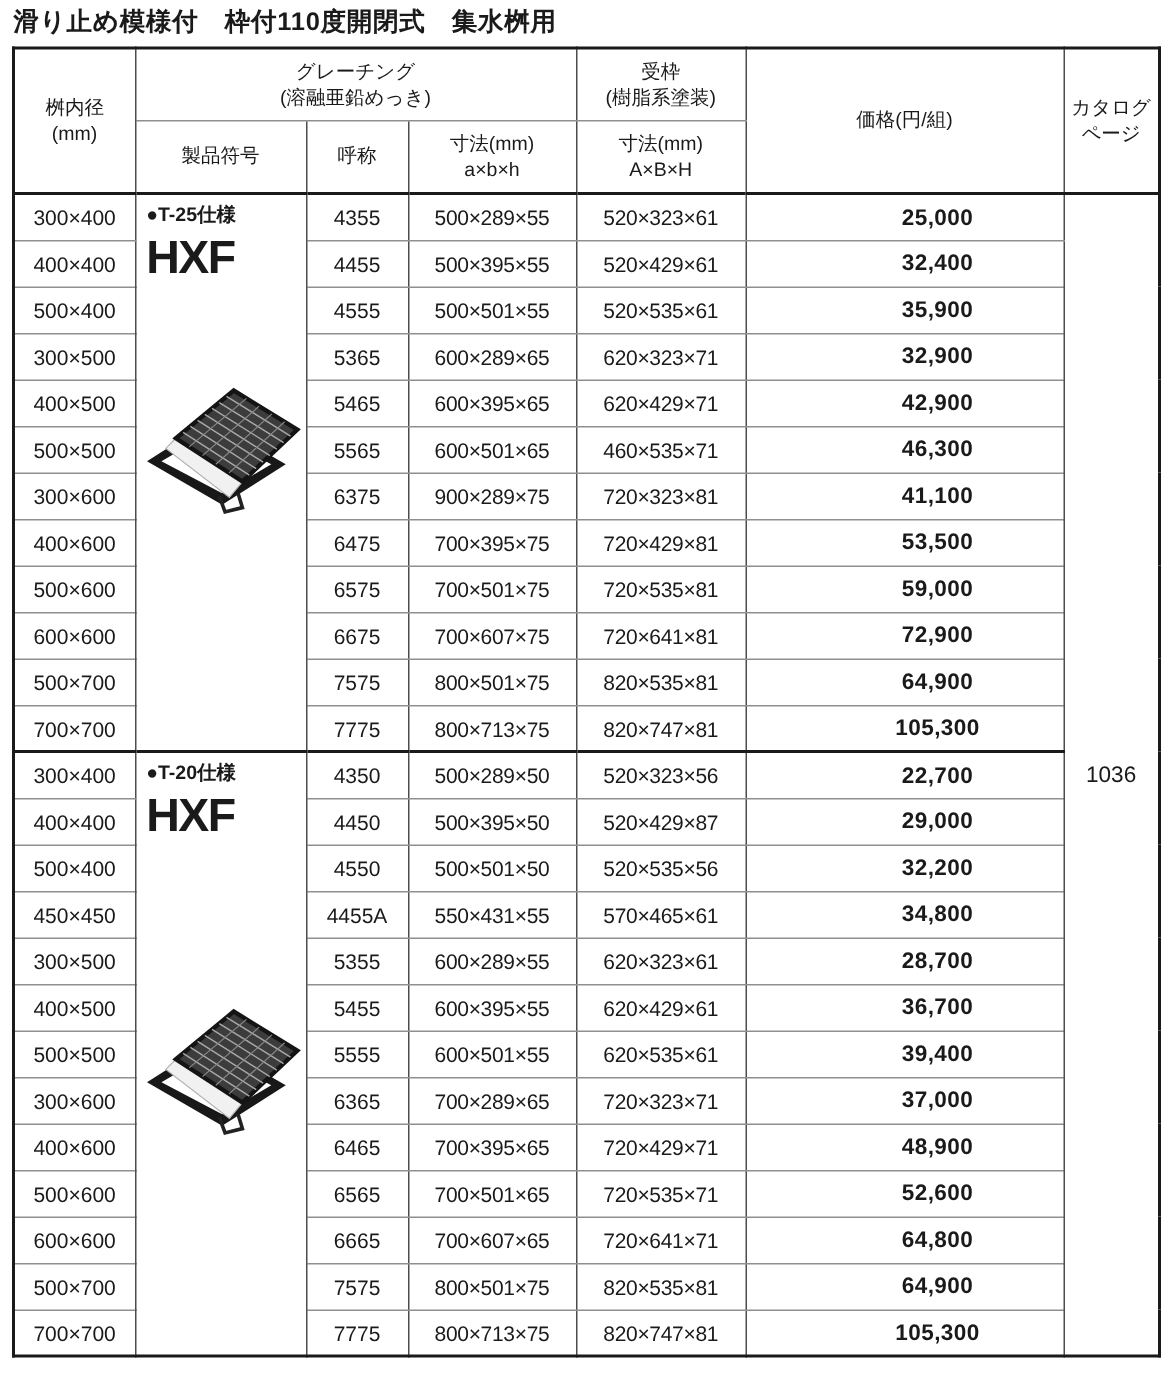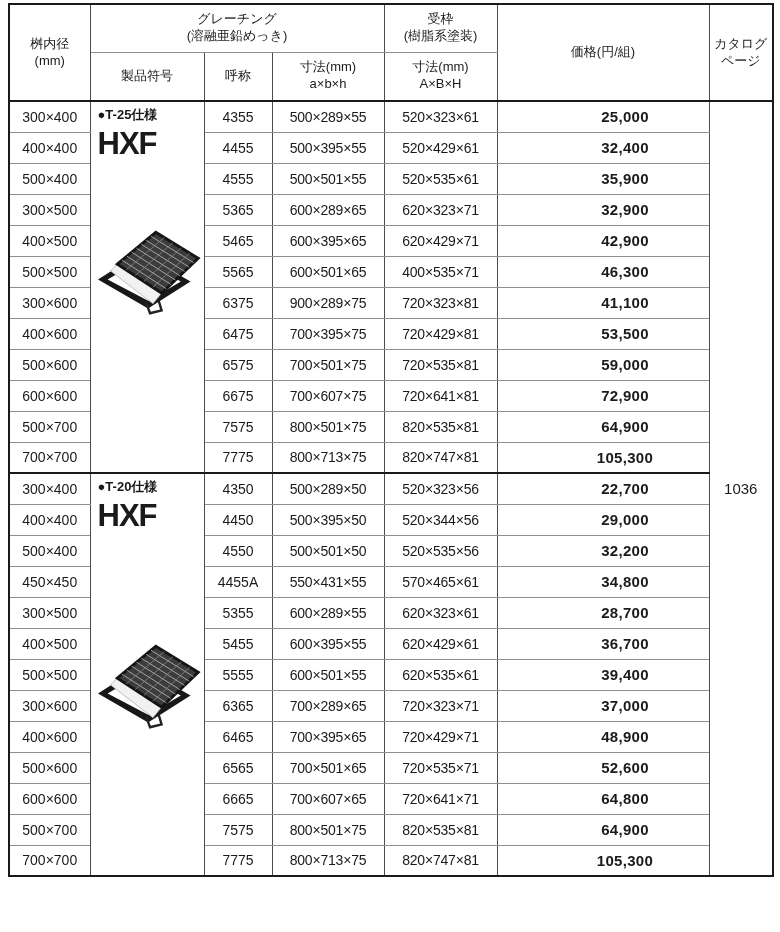--- a/index.html
+++ b/index.html
@@ -80,20 +80,21 @@
   .footnote {
     font-size: 13.5px;
     margin: 6px 0 0 1px;
   }
 </style>
 </head>
 <body>
 
 <div class="page">
 
+  <div class="title">滑り止め模様付　枠付110度開閉式　集水桝用</div>
 
   <table class="price-table">
     <colgroup>
       <col style="width:81px">
       <col style="width:114px">
       <col style="width:68px">
       <col style="width:112px">
       <col style="width:113px">
       <col style="width:212px">
       <col style="width:64px">
@@ -183,21 +184,21 @@
           <td class="inner">400×500</td>
           <td class="name">5465</td>
           <td class="dim">600×395×65</td>
           <td class="dim">620×429×71</td>
           <td class="price">42,900</td>
         </tr>
         <tr>
           <td class="inner">500×500</td>
           <td class="name">5565</td>
           <td class="dim">600×501×65</td>
-          <td class="dim">400×535×71</td>
+          <td class="dim">460×535×71</td>
           <td class="price">46,300</td>
         </tr>
         <tr>
           <td class="inner">300×600</td>
           <td class="name">6375</td>
           <td class="dim">900×289×75</td>
           <td class="dim">720×323×81</td>
           <td class="price">41,100</td>
         </tr>
         <tr>
@@ -257,21 +258,21 @@
   </td>
           <td class="name">4350</td>
           <td class="dim">500×289×50</td>
           <td class="dim">520×323×56</td>
           <td class="price">22,700</td>
         </tr>
         <tr>
           <td class="inner">400×400</td>
           <td class="name">4450</td>
           <td class="dim">500×395×50</td>
-          <td class="dim">520×344×56</td>
+          <td class="dim">520×429×87</td>
           <td class="price">29,000</td>
         </tr>
         <tr>
           <td class="inner">500×400</td>
           <td class="name">4550</td>
           <td class="dim">500×501×50</td>
           <td class="dim">520×535×56</td>
           <td class="price">32,200</td>
         </tr>
         <tr>

